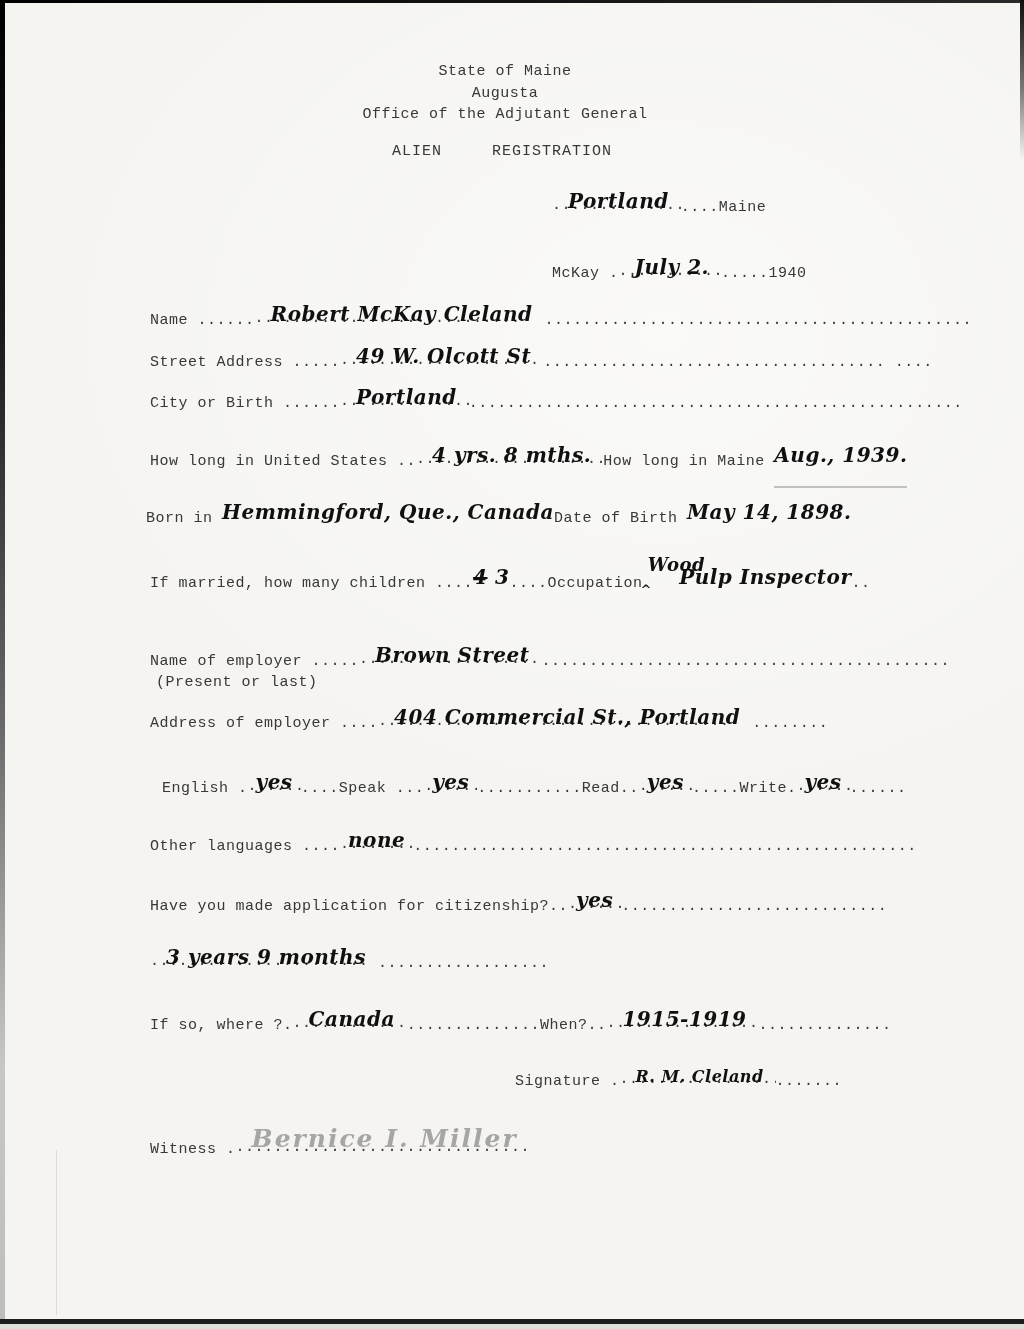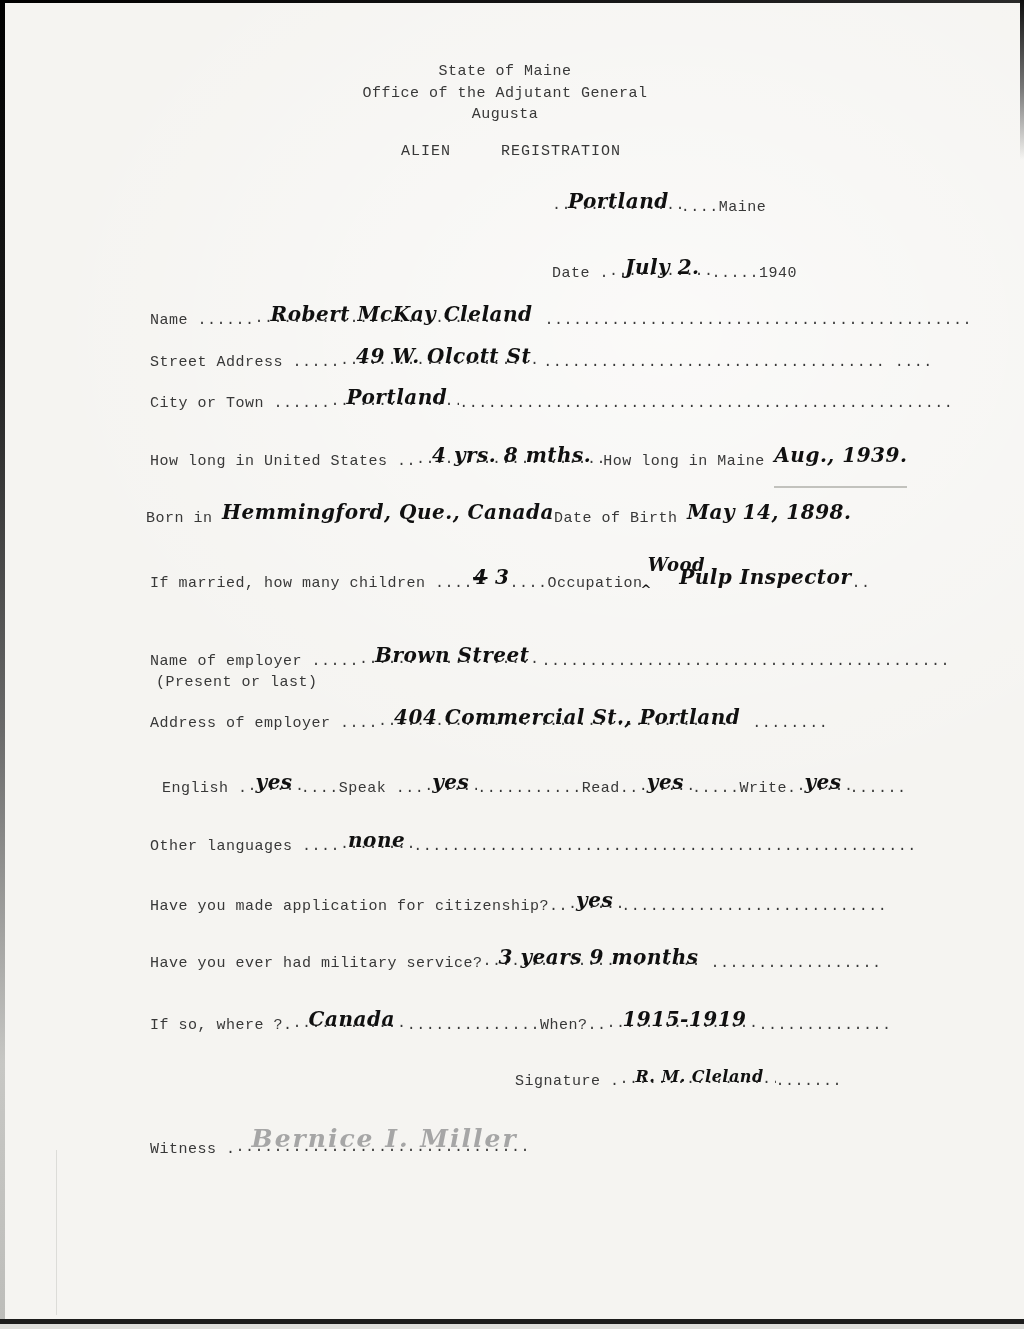--- a/index.html
+++ b/index.html
@@ -27,21 +27,21 @@
   .edge-bottom{position:absolute;left:0;top:1319px;width:1024px;height:5px;background:#1c1c1c;}
   .edge-bottom-pad{position:absolute;left:0;top:1324px;width:1024px;height:5px;background:#dededb;}
   .crease{position:absolute;left:56px;top:1150px;width:1px;height:165px;background:#dcdcd8;}
 
   
   .doc-header{
     position:absolute;top:61px;left:0;width:1010px;
     text-align:center;font-size:15px;line-height:21.5px;
     color:#383838;letter-spacing:.5px;
   }
-  .form-title{position:absolute;top:143px;left:401px;font-size:15px;color:#383838;letter-spacing:1px;}
+  .form-title{position:absolute;top:143px;left:392px;font-size:15px;color:#383838;letter-spacing:1px;}
   .form-title .w2{margin-left:50px;}
 
   .form-line{
     position:absolute;white-space:nowrap;
     font-family:"Liberation Mono", monospace;
     font-size:15px;line-height:23px;color:#383838;letter-spacing:.5px;
   }
   .typed{white-space:pre;}
 
   
@@ -98,41 +98,41 @@
 <div class="page">
   <div class="edge-top"></div>
   <div class="edge-left"></div>
   <div class="edge-right"></div>
   <div class="edge-bottom"></div>
   <div class="edge-bottom-pad"></div>
   <div class="crease"></div>
 
   <div class="doc-header">
     <div>State of Maine</div>
+    <div>Augusta</div>
     <div>Office of the Adjutant General</div>
-    <div>Augusta</div>
   </div>
 
   <div class="form-title">
     <span class="w1">ALIEN</span><span class="w2">REGISTRATION</span>
   </div>
 
   <div>
       <div class="form-line line-place"><span class="fill"><span class="dots">.....................</span><span class="hwv hw">Portland</span></span><span class="typed">....Maine</span></div>
-      <div class="form-line line-date"><span class="typed">Date .</span><span class="fill"><span class="dots">................</span><span class="hwv hw">July 2.</span></span><span class="typed">.....</span><span class="typed">1940</span></div>
+      <div class="form-line line-date"><span class="typed">McKay .</span><span class="fill"><span class="dots">................</span><span class="hwv hw">July 2.</span></span><span class="typed">.....</span><span class="typed">1940</span></div>
       <div class="form-line line-name"><span class="typed">Name ......</span><span class="fill"><span class="dots">............................</span><span class="hwv hw">Robert McKay Cleland</span></span><span class="typed">.............................................</span></div>
       <div class="form-line line-street"><span class="typed">Street Address .....</span><span class="fill"><span class="dots">......................</span><span class="hwv hw">49 W. Olcott St</span></span><span class="typed">.................................... ....</span></div>
-      <div class="form-line line-city"><span class="typed">City or Town ......</span><span class="fill"><span class="dots">...............</span><span class="hwv hw">Portland</span></span><span class="typed">....................................................</span></div>
+      <div class="form-line line-city"><span class="typed">City or Birth ......</span><span class="fill"><span class="dots">...............</span><span class="hwv hw">Portland</span></span><span class="typed">....................................................</span></div>
       <div class="form-line line-uslong"><span class="typed">How long in United States ..</span><span class="fill"><span class="dots">....................</span><span class="hwv hw">4 yrs. 8 mths.</span></span><span class="typed">How long in Maine </span><span class="hw hw-underlined">Aug., 1939.</span></div>
       <div class="form-line line-born"><span class="typed">Born in </span><span class="hw">Hemmingford, Que., Canada</span><span class="typed">Date of Birth </span><span class="hw">May 14, 1898.</span></div>
       <div class="form-line line-married"><span class="typed">If married, how many children ....</span><span class="hw hw-strike">4</span><span class="hw"> 3</span><span class="typed">....</span><span class="typed">Occupation</span><span class="hw hw-caret">^</span><span class="hw hw-raised">Wood</span><span class="hw">Pulp Inspector</span><span class="typed">..</span></div>
       <div class="form-line line-employer"><span class="typed">Name of employer .....</span><span class="fill"><span class="dots">....................</span><span class="hwv hw">Brown Street</span></span><span class="typed">...........................................</span></div>
       <div class="form-line line-present"><span class="typed">(Present or last)</span></div>
       <div class="form-line line-addremployer"><span class="typed">Address of employer ....</span><span class="fill"><span class="dots">.....................................</span><span class="hwv hw">404 Commercial St., Portland</span></span><span class="typed">........</span></div>
       <div class="form-line line-english"><span class="typed">English .</span><span class="fill sm"><span class="dots">........</span><span class="hwv hw">yes</span></span><span class="typed">....Speak ...</span><span class="fill sm"><span class="dots">........</span><span class="hwv hw">yes</span></span><span class="typed">...........Read..</span><span class="fill sm"><span class="dots">........</span><span class="hwv hw">yes</span></span><span class="typed">.....Write.</span><span class="fill sm"><span class="dots">........</span><span class="hwv hw">yes</span></span><span class="typed">......</span></div>
       <div class="form-line line-otherlang"><span class="typed">Other languages ....</span><span class="fill sm"><span class="dots">..........</span><span class="hwv hw">none</span></span><span class="typed">.....................................................</span></div>
       <div class="form-line line-citizenship"><span class="typed">Have you made application for citizenship?..</span><span class="fill sm"><span class="dots">........</span><span class="hwv hw">yes</span></span><span class="typed">............................</span></div>
-      <div class="form-line line-military"><span class="typed">Have you ever had military service?</span><span class="fill"><span class="dots">.......................</span><span class="hwv hw">3 years 9 months</span></span><span class="typed">..................</span></div>
+      <div class="form-line line-military"><span class="fill"><span class="dots">.......................</span><span class="hwv hw">3 years 9 months</span></span><span class="typed">..................</span></div>
       <div class="form-line line-wherewhen"><span class="typed">If so, where ?.</span><span class="fill"><span class="dots">..............</span><span class="hwv hw">Canada</span></span><span class="typed">..............When?..</span><span class="fill"><span class="dots">................</span><span class="hwv hw">1915-1919</span></span><span class="typed">..............</span></div>
       <div class="form-line line-signature"><span class="typed">Signature .</span><span class="fill"><span class="dots">....................</span><span class="hwv hw">R. M. Cleland</span></span><span class="typed">.......</span></div>
       <div class="form-line line-witness"><span class="typed">Witness .</span><span class="fill light"><span class="dots">.....................................</span><span class="hwv hw">Bernice I. Miller</span></span></div>
     </div>
 </div>
 
 </body></html>

